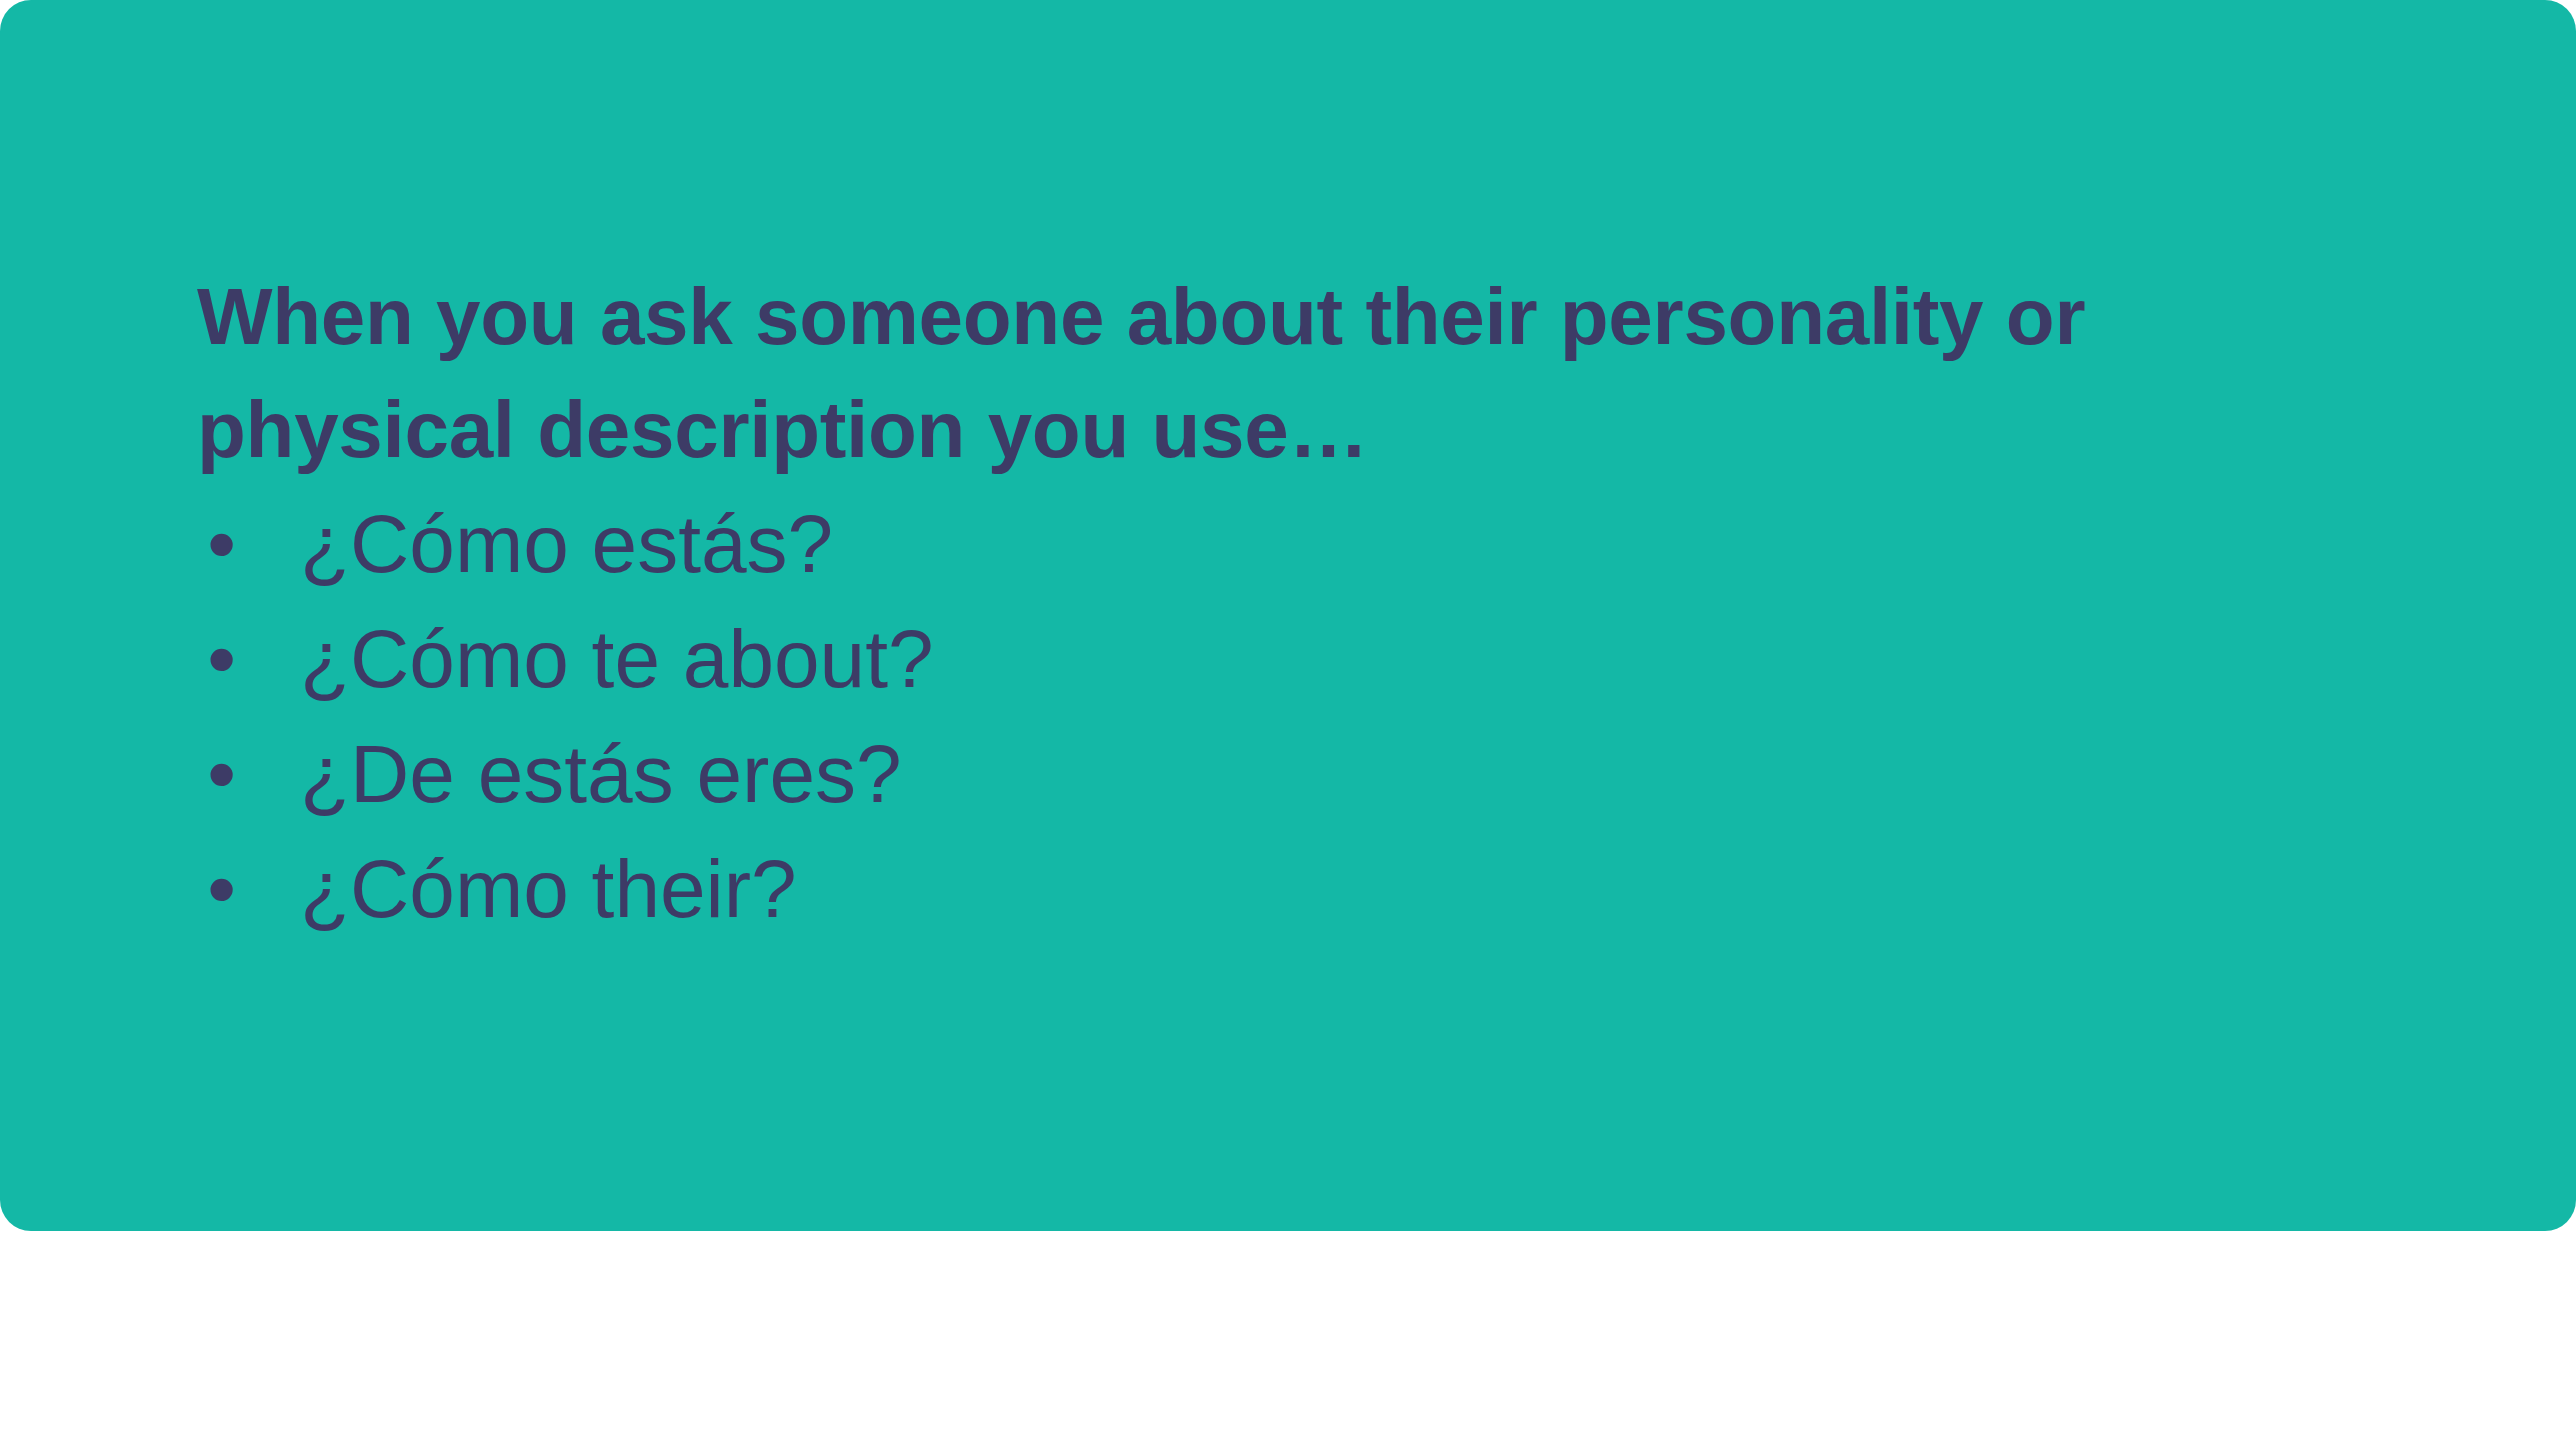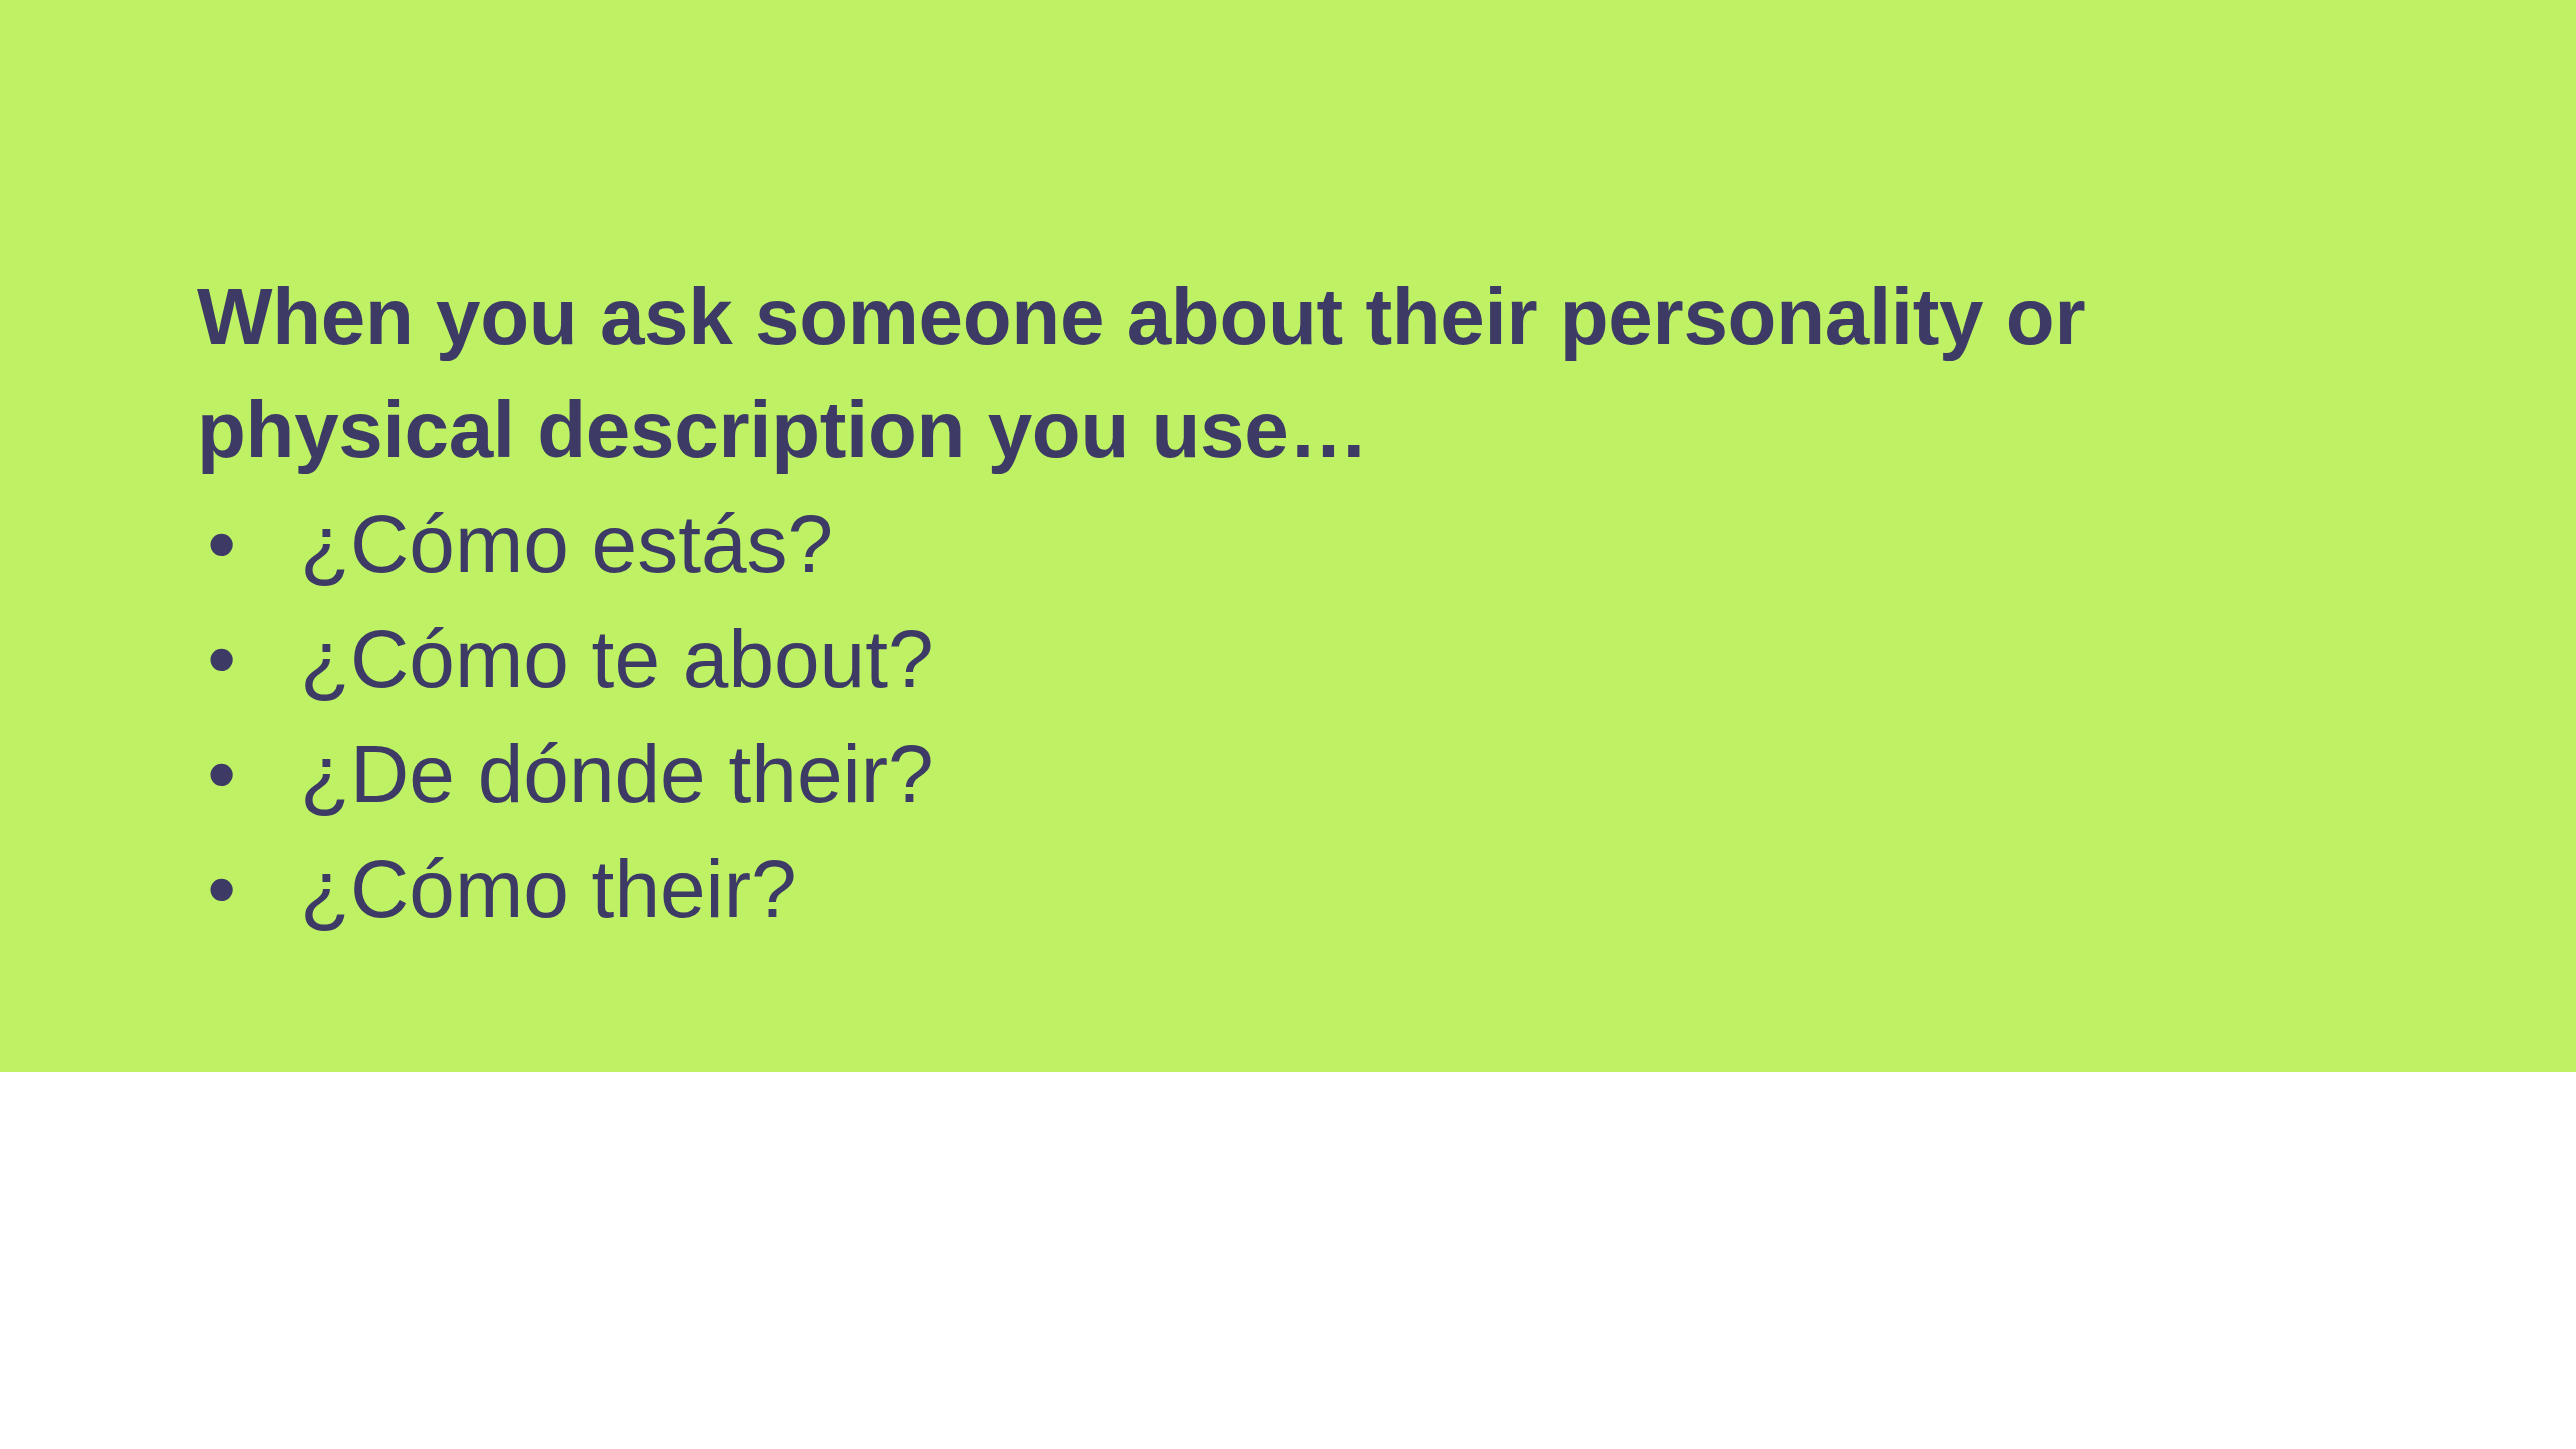--- a/index.html
+++ b/index.html
@@ -11,22 +11,23 @@
     width: 2576px;
     height: 1449px;
     background: #ffffff;
     font-family: "Liberation Sans", "DejaVu Sans", sans-serif;
     overflow: hidden;
   }
 
   #slide {
     position: relative;
     width: 2576px;
-    height: 1072px;
-    background: #bef264;
+    height: 1231px;
+    background: #14b8a6;
+    border-radius: 31px;
   }
 
   #content-block {
     position: absolute;
     left: 197px;
     top: 260px;
     width: 2222px;
   }
 
   
@@ -89,21 +90,21 @@
         <span class="bullet-text">¿Cómo estás?</span>
       </li>
 
       <li class="bullet-item">
         <span class="bullet-marker">•</span>
         <span class="bullet-text">¿Cómo te about?</span>
       </li>
 
       <li class="bullet-item">
         <span class="bullet-marker">•</span>
-        <span class="bullet-text">¿De dónde their?</span>
+        <span class="bullet-text">¿De estás eres?</span>
       </li>
 
       <li class="bullet-item">
         <span class="bullet-marker">•</span>
         <span class="bullet-text">¿Cómo their?</span>
       </li>
 
     </ul>
 
   </div>

